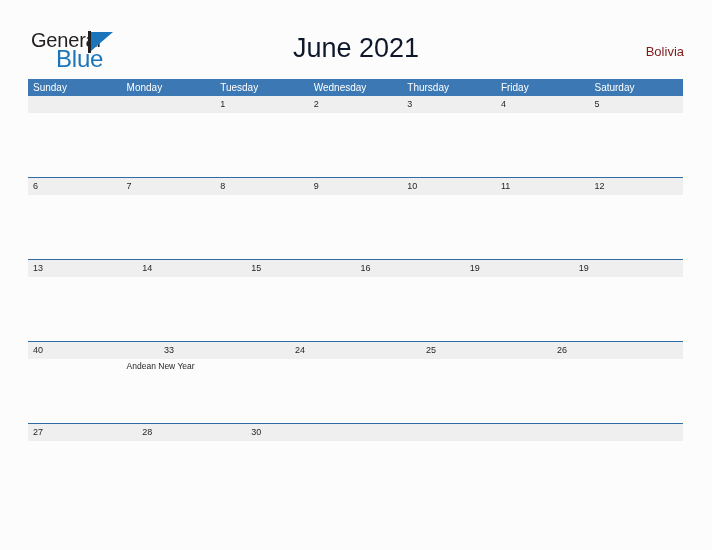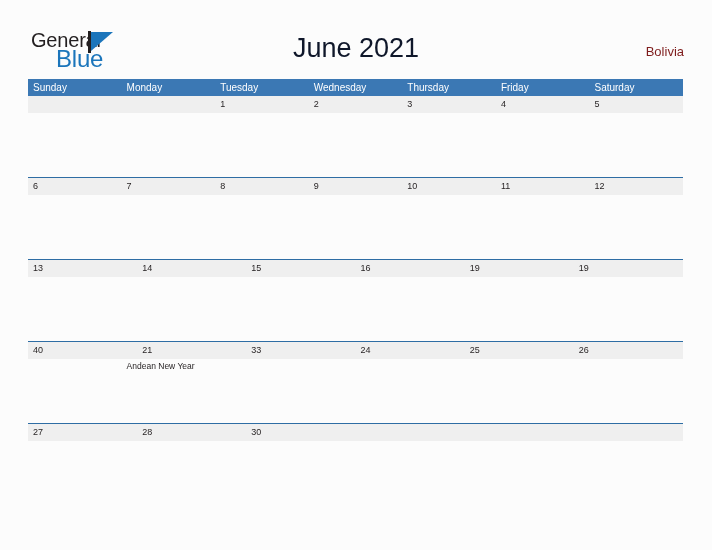--- a/index.html
+++ b/index.html
@@ -244,21 +244,20 @@
           <div class="ev-cell"></div>
           <div class="ev-cell"></div>
           <div class="ev-cell"></div>
           <div class="ev-cell"></div>
           <div class="ev-cell"></div>
         </div>
       </div>
       <div class="week">
         <div class="week-numbers">
           <div class="num-cell">40</div>
-          <div class="num-cell">21</div>
           <div class="num-cell">33</div>
           <div class="num-cell">24</div>
           <div class="num-cell">25</div>
           <div class="num-cell">26</div>
         </div>
         <div class="week-events">
           <div class="ev-cell"></div>
           <div class="ev-cell">
             <span class="ev-item">Andean New Year</span>
           </div>

